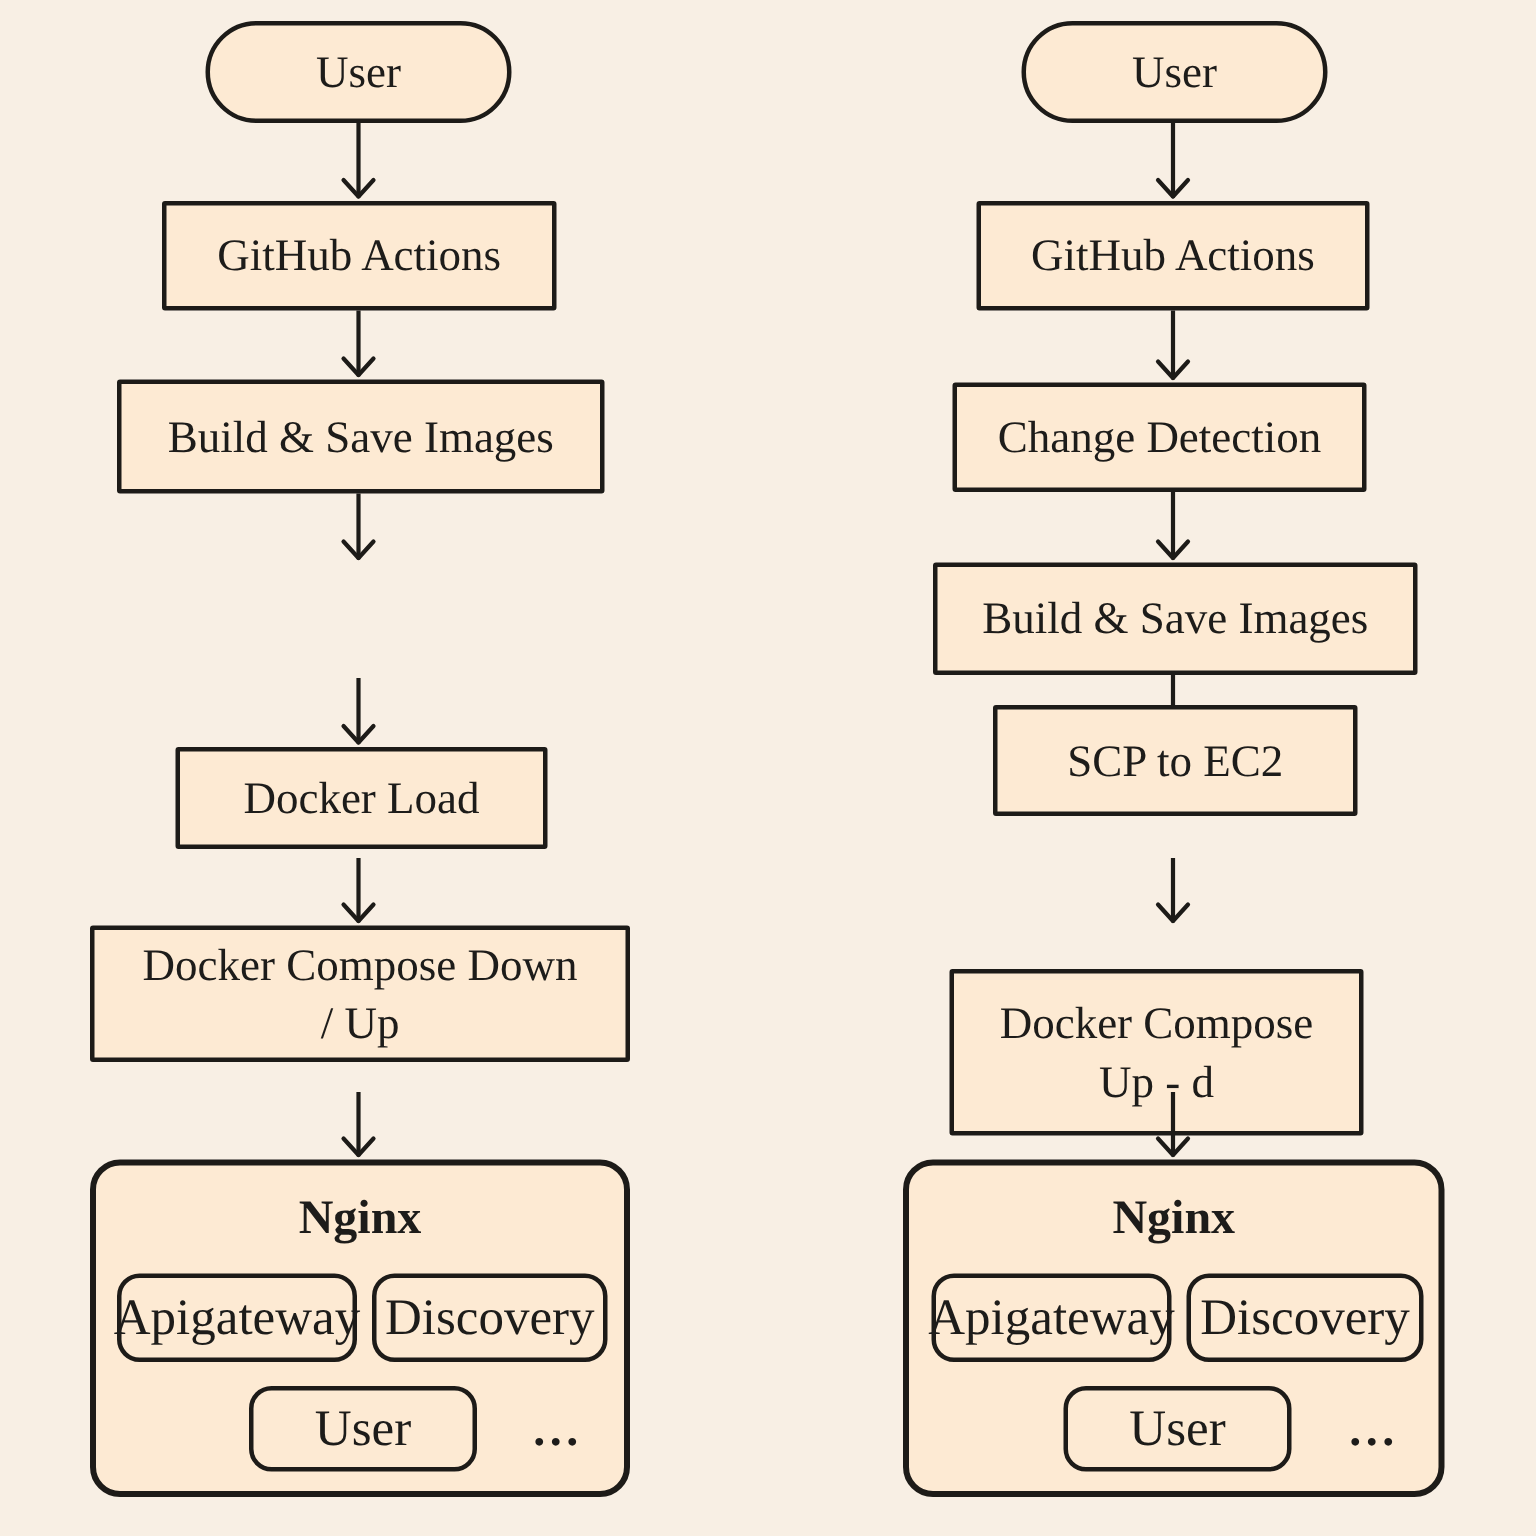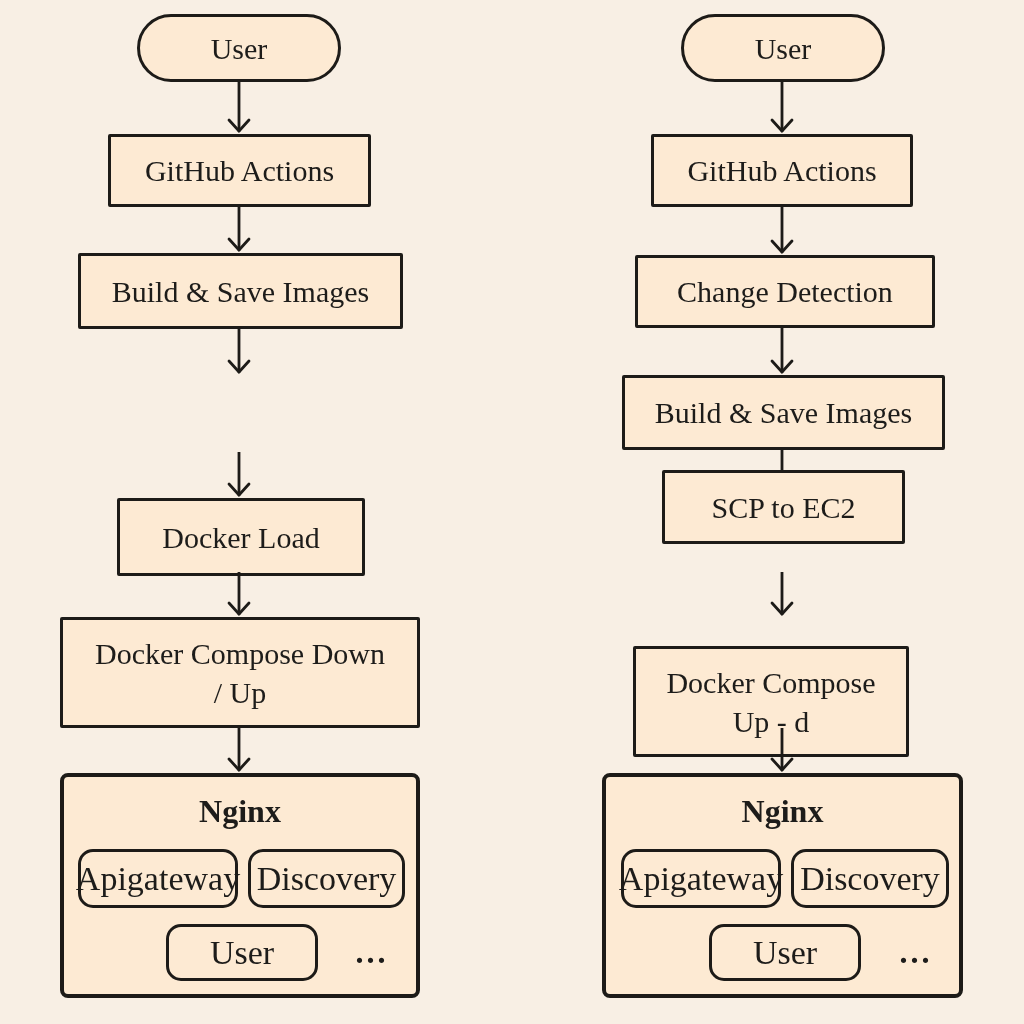--- a/index.html
+++ b/index.html
@@ -31,21 +31,21 @@
     text-align: center;
     font-size: 30px;
     font-weight: 500;
     line-height: 1.3;
   }
   .stadium { border-radius: 40px; }
   .container-node {
     position: absolute;
     background: var(--node-fill);
     border: 4px solid var(--stroke);
-    border-radius: 8px;
+    border-radius: 20px;
   }
   .container-title {
     text-align: center;
     font-weight: bold;
     font-size: 32px;
     margin-top: 16px;
   }
   .subnode {
     position: absolute;
     background: var(--node-fill);
@@ -100,28 +100,28 @@
     <line x1="13" y1="0" x2="13" y2="43"></line>
     <polyline points="3,32 13,43 23,32"></polyline>
   </svg>
 
 
   <svg class="arrow" style="left:226px;top:452px" width="26" height="46" viewBox="0 0 26 46">
     <line x1="13" y1="0" x2="13" y2="43"></line>
     <polyline points="3,32 13,43 23,32"></polyline>
   </svg>
 
-  <div class="node" style="left:117px;top:498px;width:248px;height:78px">Docker Load</div>
+  <div class="node" style="left:117px;top:498px;width:248px;height:68px">Docker Load</div>
 
   <svg class="arrow" style="left:226px;top:572px" width="26" height="45" viewBox="0 0 26 45">
     <line x1="13" y1="0" x2="13" y2="42"></line>
     <polyline points="3,31 13,42 23,31"></polyline>
   </svg>
 
-  <div class="node" style="left:60px;top:617px;width:360px;height:111px">
+  <div class="node" style="left:60px;top:617px;width:360px;height:91px">
     <span>Docker Compose Down</span>
     <span>/ Up</span>
   </div>
 
   <svg class="arrow" style="left:226px;top:728px" width="26" height="45" viewBox="0 0 26 45">
     <line x1="13" y1="0" x2="13" y2="42"></line>
     <polyline points="3,31 13,42 23,31"></polyline>
   </svg>
 
   <div class="container-node" style="left:60px;top:773px;width:360px;height:225px">
@@ -139,21 +139,21 @@
     <polyline points="3,38 13,49 23,38"></polyline>
   </svg>
 
   <div class="node" style="left:651px;top:134px;width:262px;height:73px">GitHub Actions</div>
 
   <svg class="arrow" style="left:769px;top:207px" width="26" height="48" viewBox="0 0 26 48">
     <line x1="13" y1="0" x2="13" y2="45"></line>
     <polyline points="3,34 13,45 23,34"></polyline>
   </svg>
 
-  <div class="node" style="left:635px;top:255px;width:300px;height:73px">Change Detection</div>
+  <div class="node" style="left:635px;top:255px;width:276px;height:73px">Change Detection</div>
 
   <svg class="arrow" style="left:769px;top:328px" width="26" height="47" viewBox="0 0 26 47">
     <line x1="13" y1="0" x2="13" y2="44"></line>
     <polyline points="3,33 13,44 23,33"></polyline>
   </svg>
 
   <div class="node" style="left:622px;top:375px;width:323px;height:75px">Build &amp; Save Images</div>
 
   <svg class="arrow" style="left:769px;top:450px" width="26" height="48" viewBox="0 0 26 48">
     <line x1="13" y1="0" x2="13" y2="45"></line>

